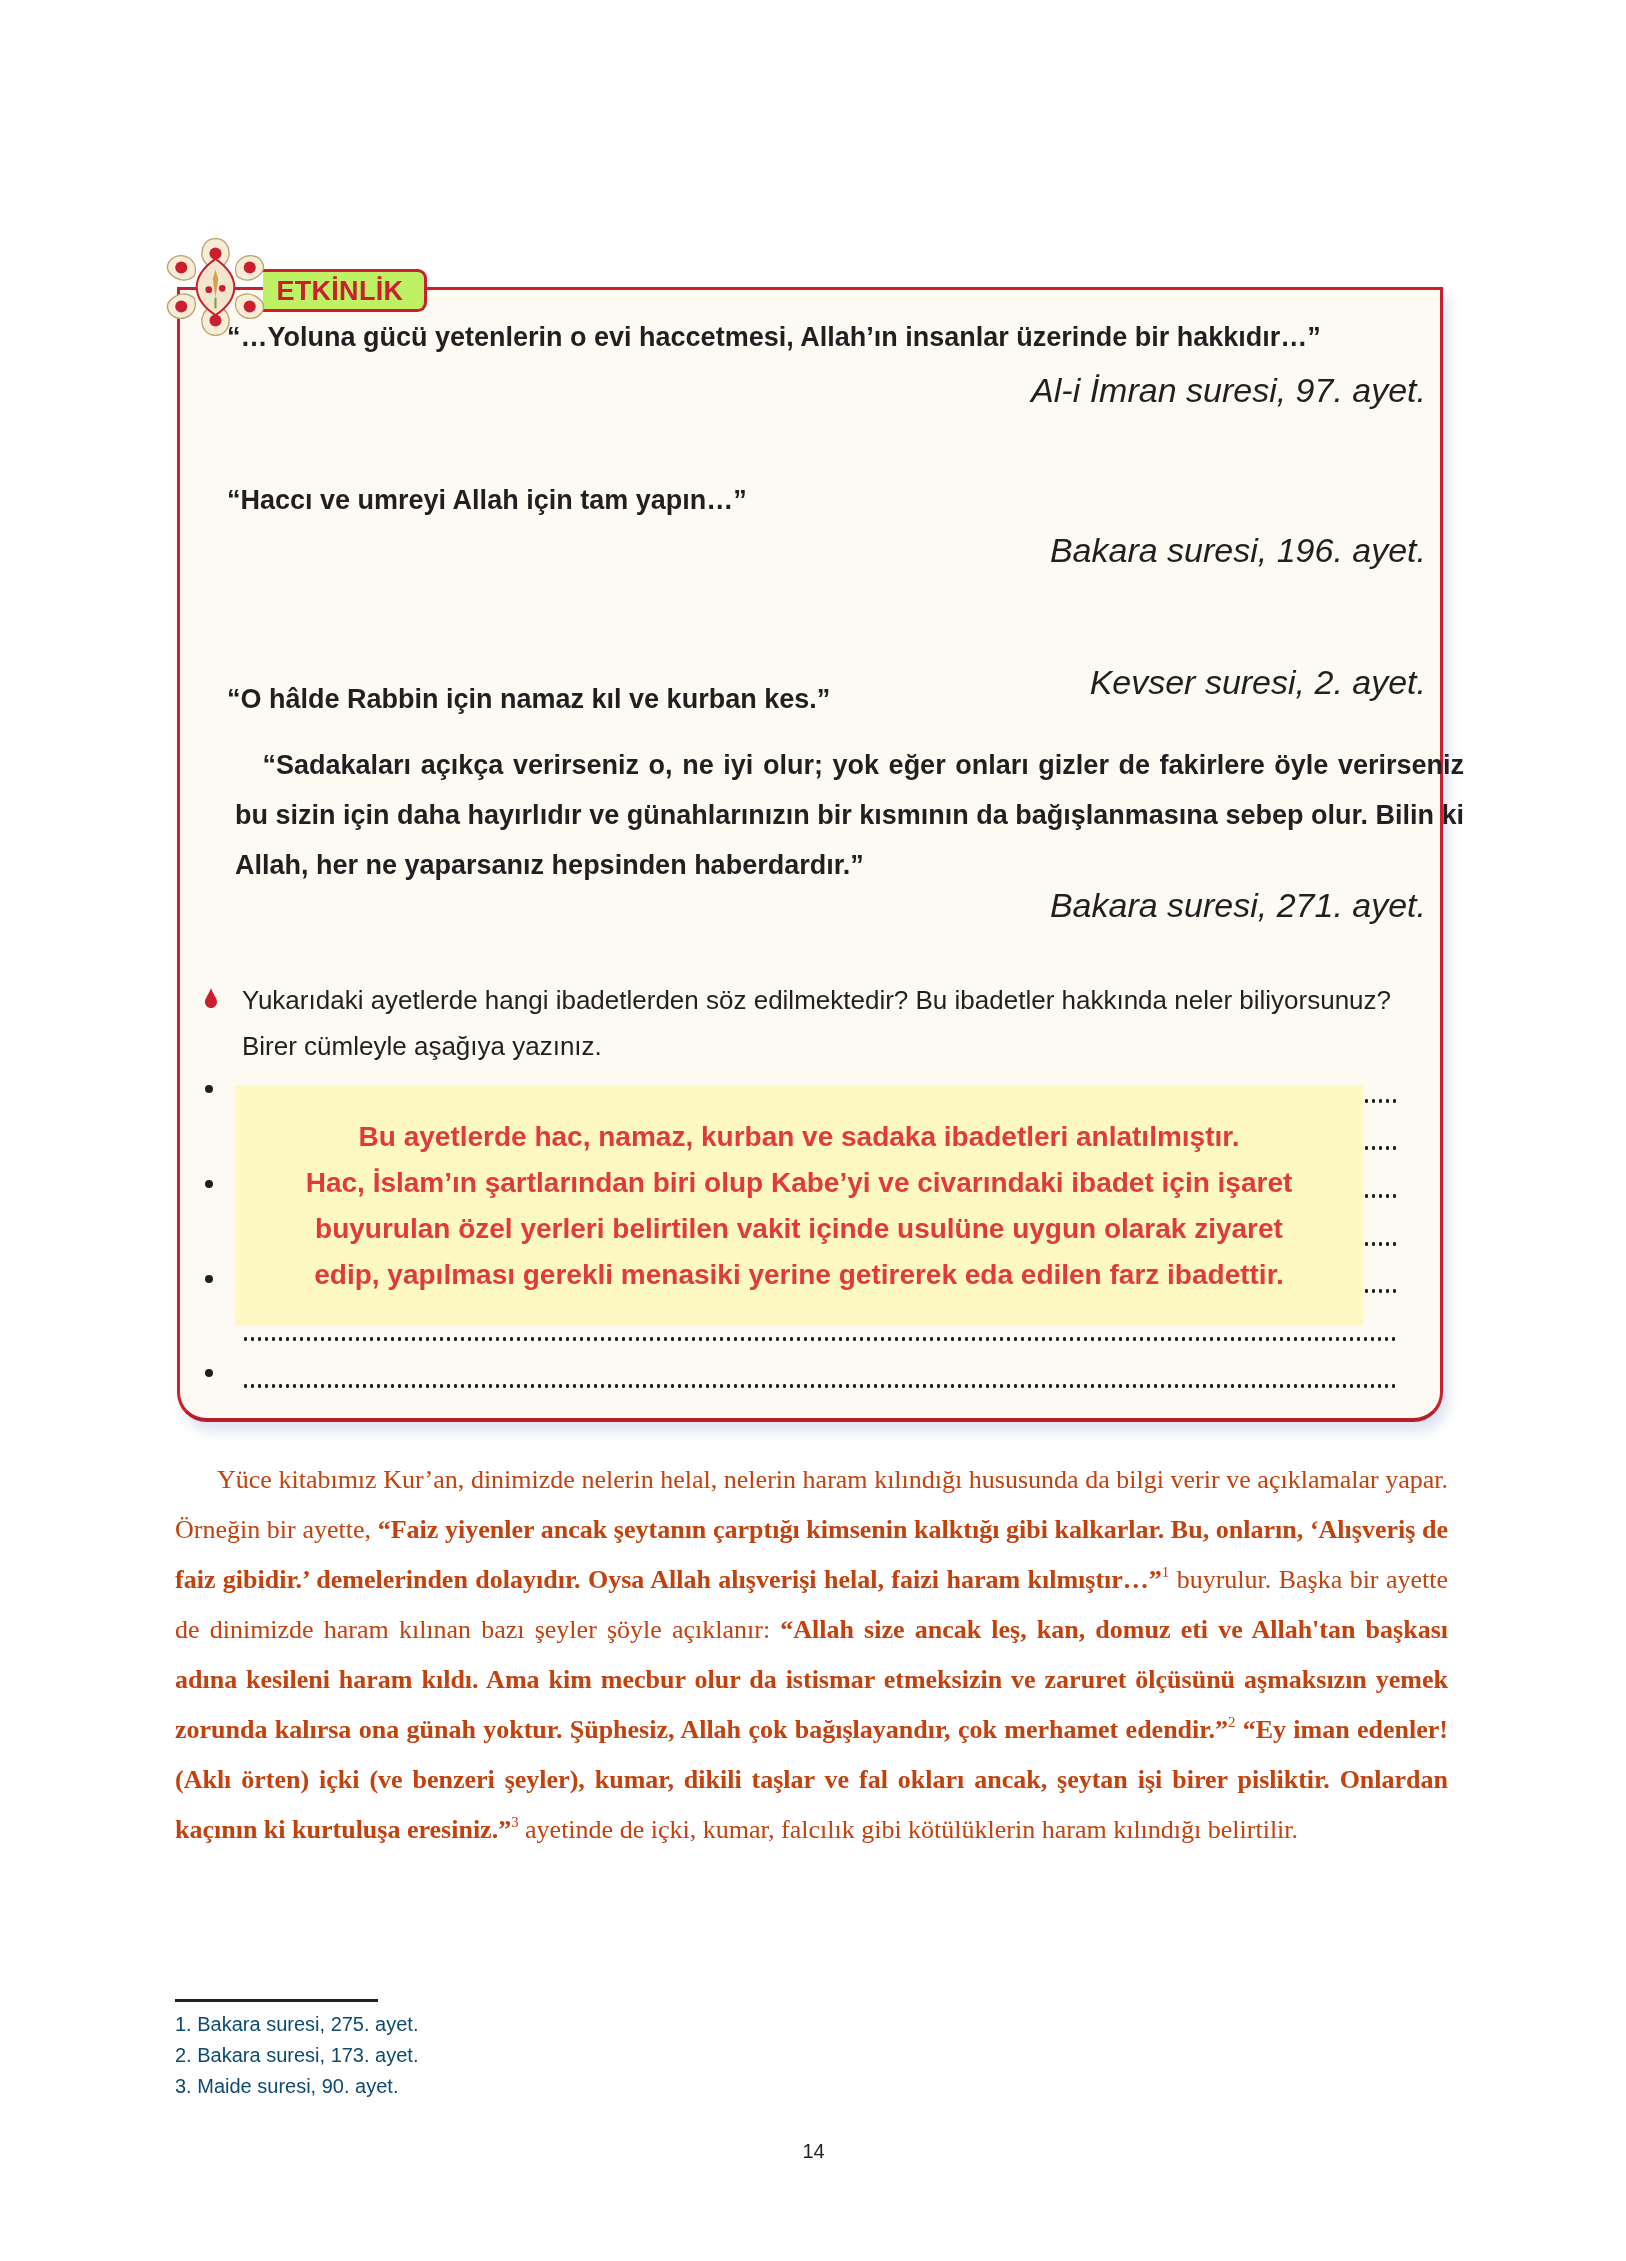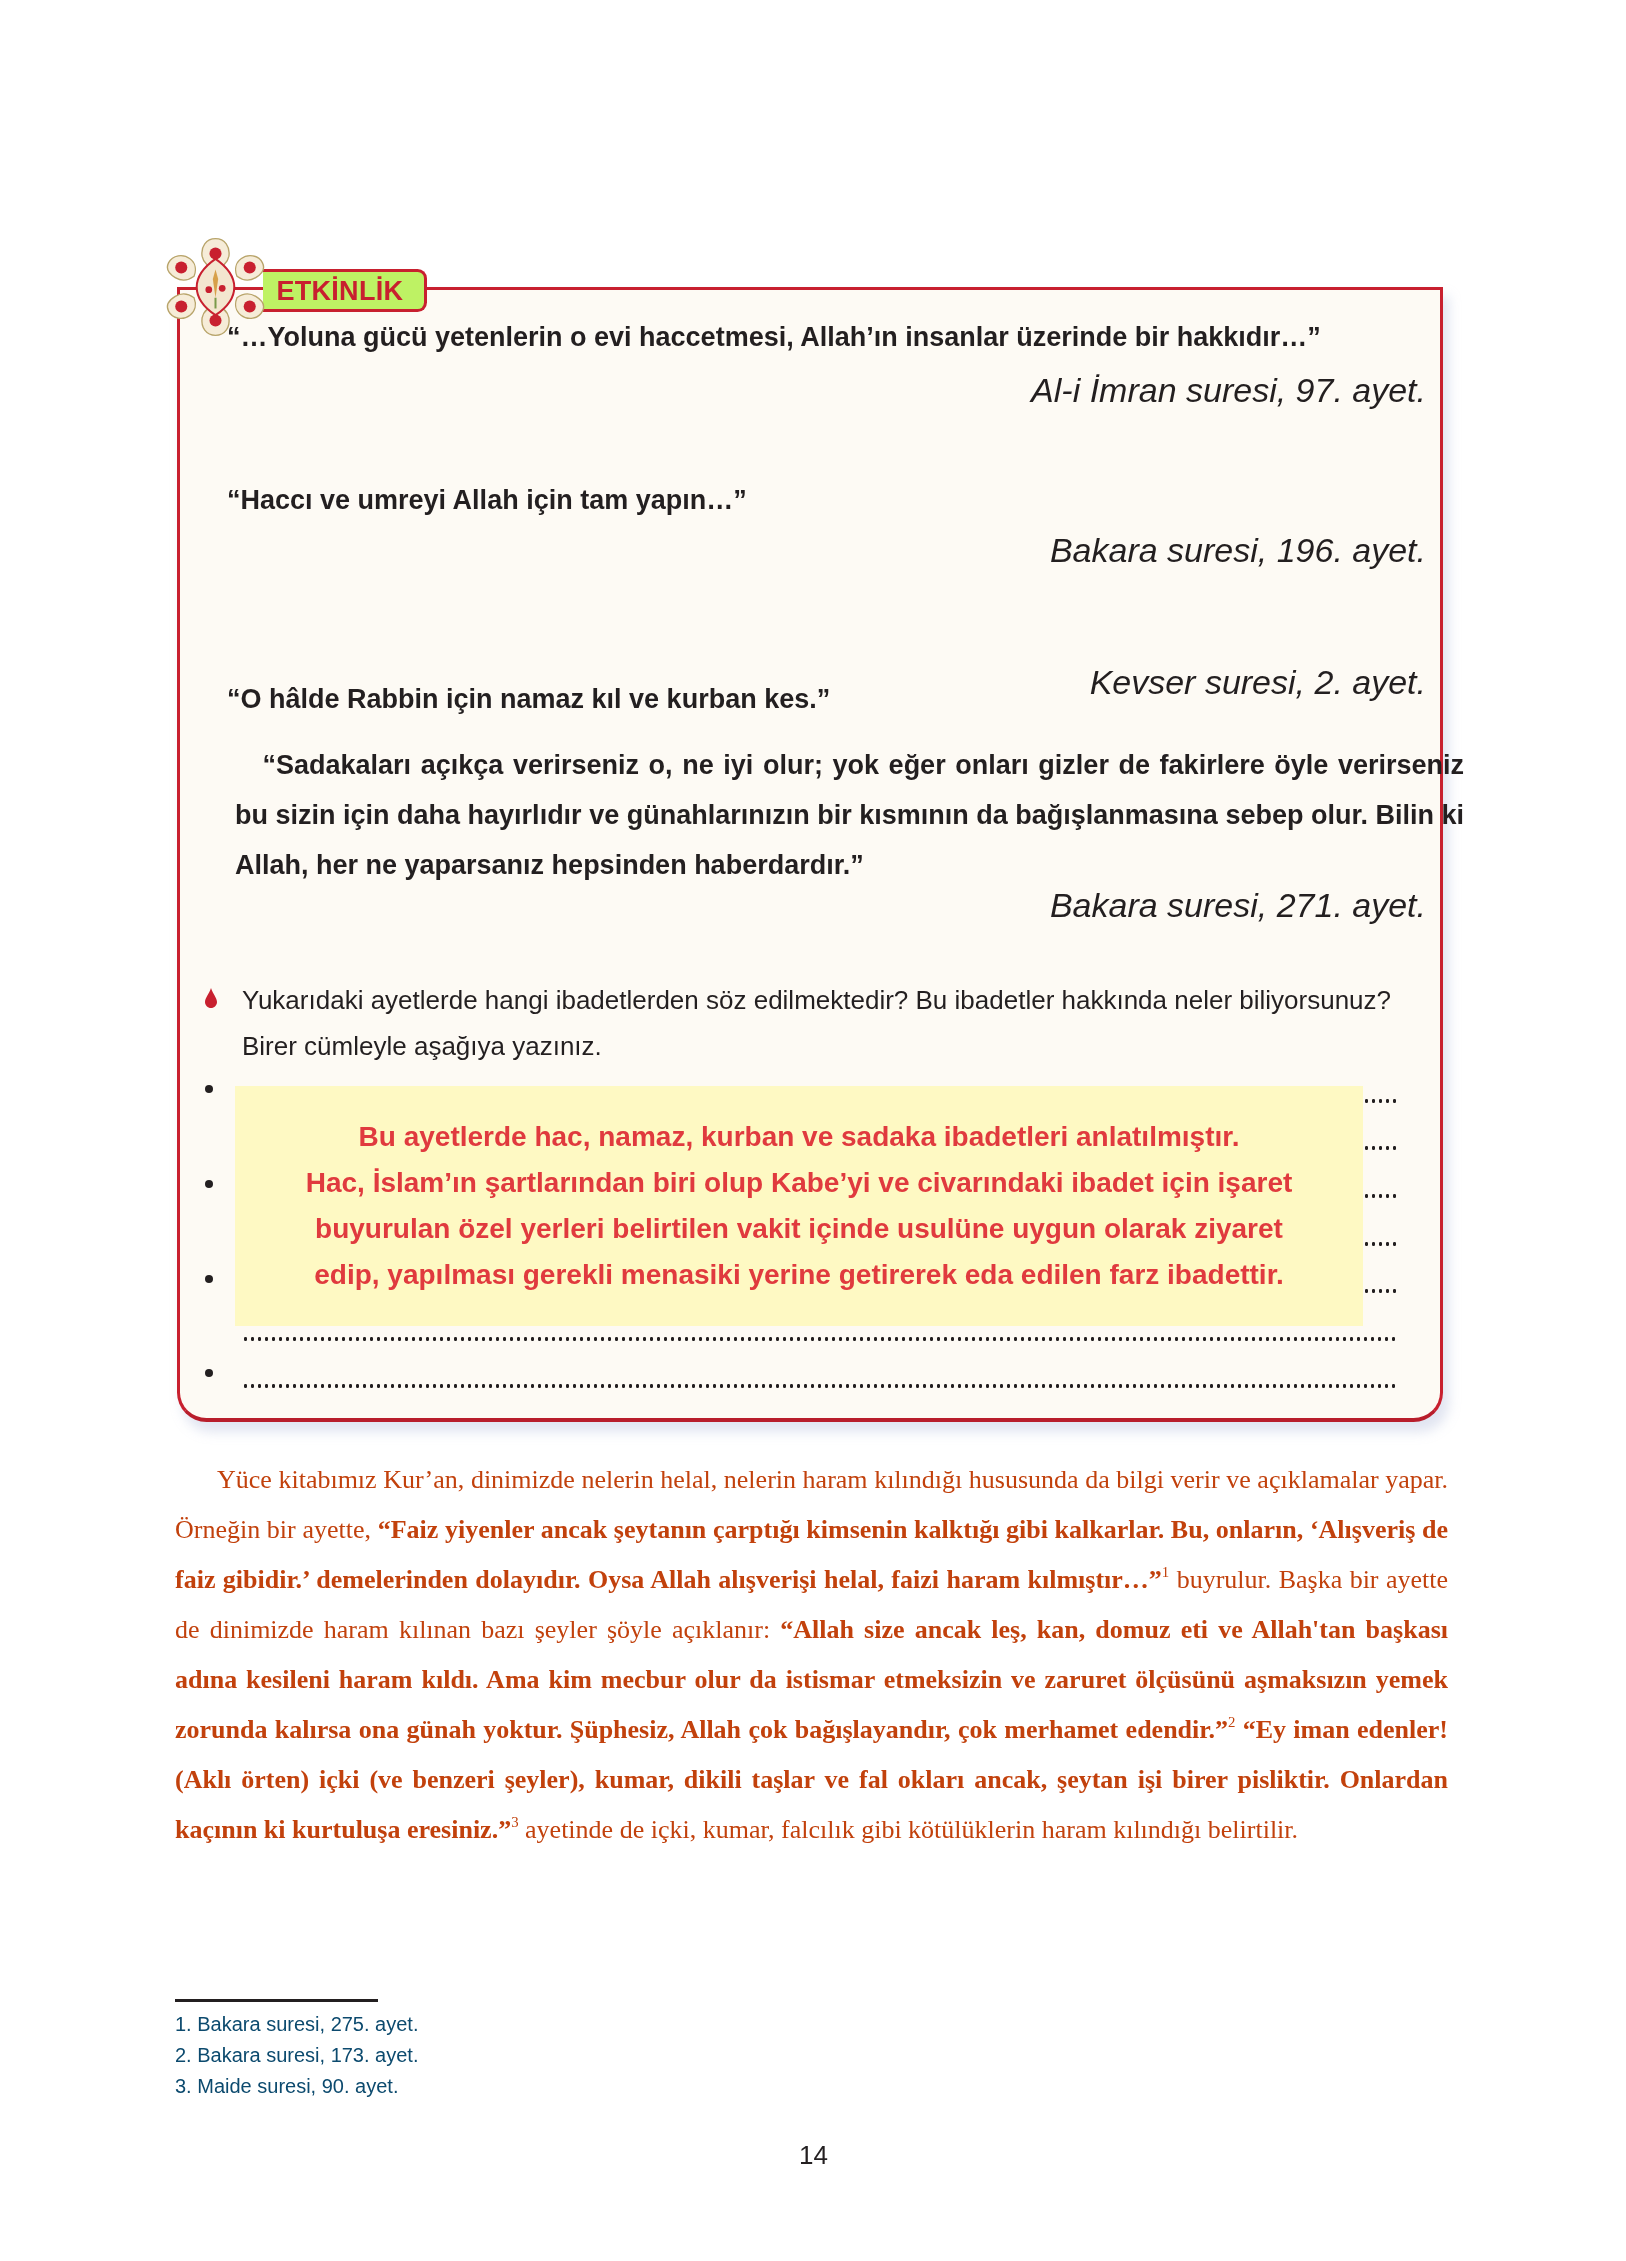--- a/index.html
+++ b/index.html
@@ -51,21 +51,21 @@
     position: absolute; left: 175px; top: 1455px; width: 1273px;
     font-size: 26px; line-height: 50px; text-align: justify; text-indent: 42px; color: #c2410c; font-family: Liberation Serif, serif;
   }
   .body-text b { font-weight: bold; }
   .body-text sup { font-size: 14.8px; vertical-align: 10.7px; line-height: 0; }
 
   .footnote-rule { position: absolute; left: 175px; top: 1999px; width: 203px; height: 3.4px; background: #231f20; }
   .footnotes { position: absolute; left: 175px; top: 2009px; font-size: 20px; line-height: 31px; color: #0c4a6e; }
   .footnotes div { white-space: nowrap; }
 
-  .page-number { position: absolute; left: 0; width: 1627px; top: 2140px; text-align: center; font-size: 26px; color: #231f20; }
+  .page-number { position: absolute; left: 0; width: 1627px; top: 2140px; text-align: center; font-size: 20px; color: #231f20; }
 </style>
 </head>
 <body>
 
 <div class="activity-box"></div>
 <div class="tab-line"></div>
 <div class="tab-label">ETKİNLİK</div>
 
 <svg class="rosette" viewBox="0 0 156 152">
   <g stroke="#b8a46a" stroke-width="2" fill="#f6ecd8">

